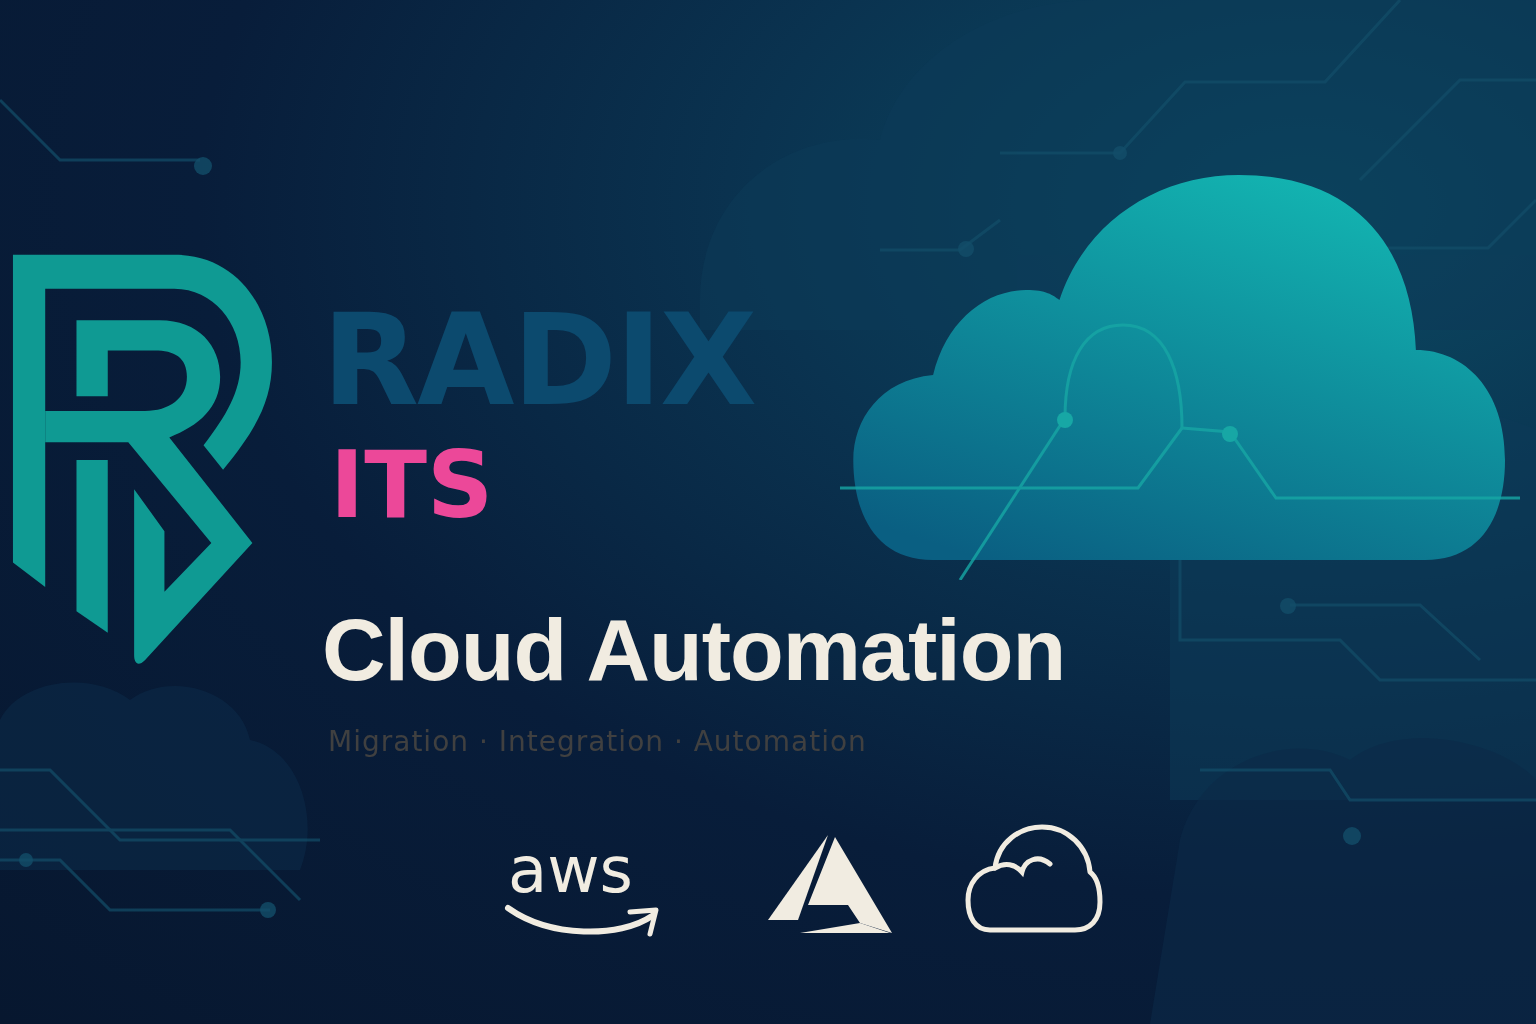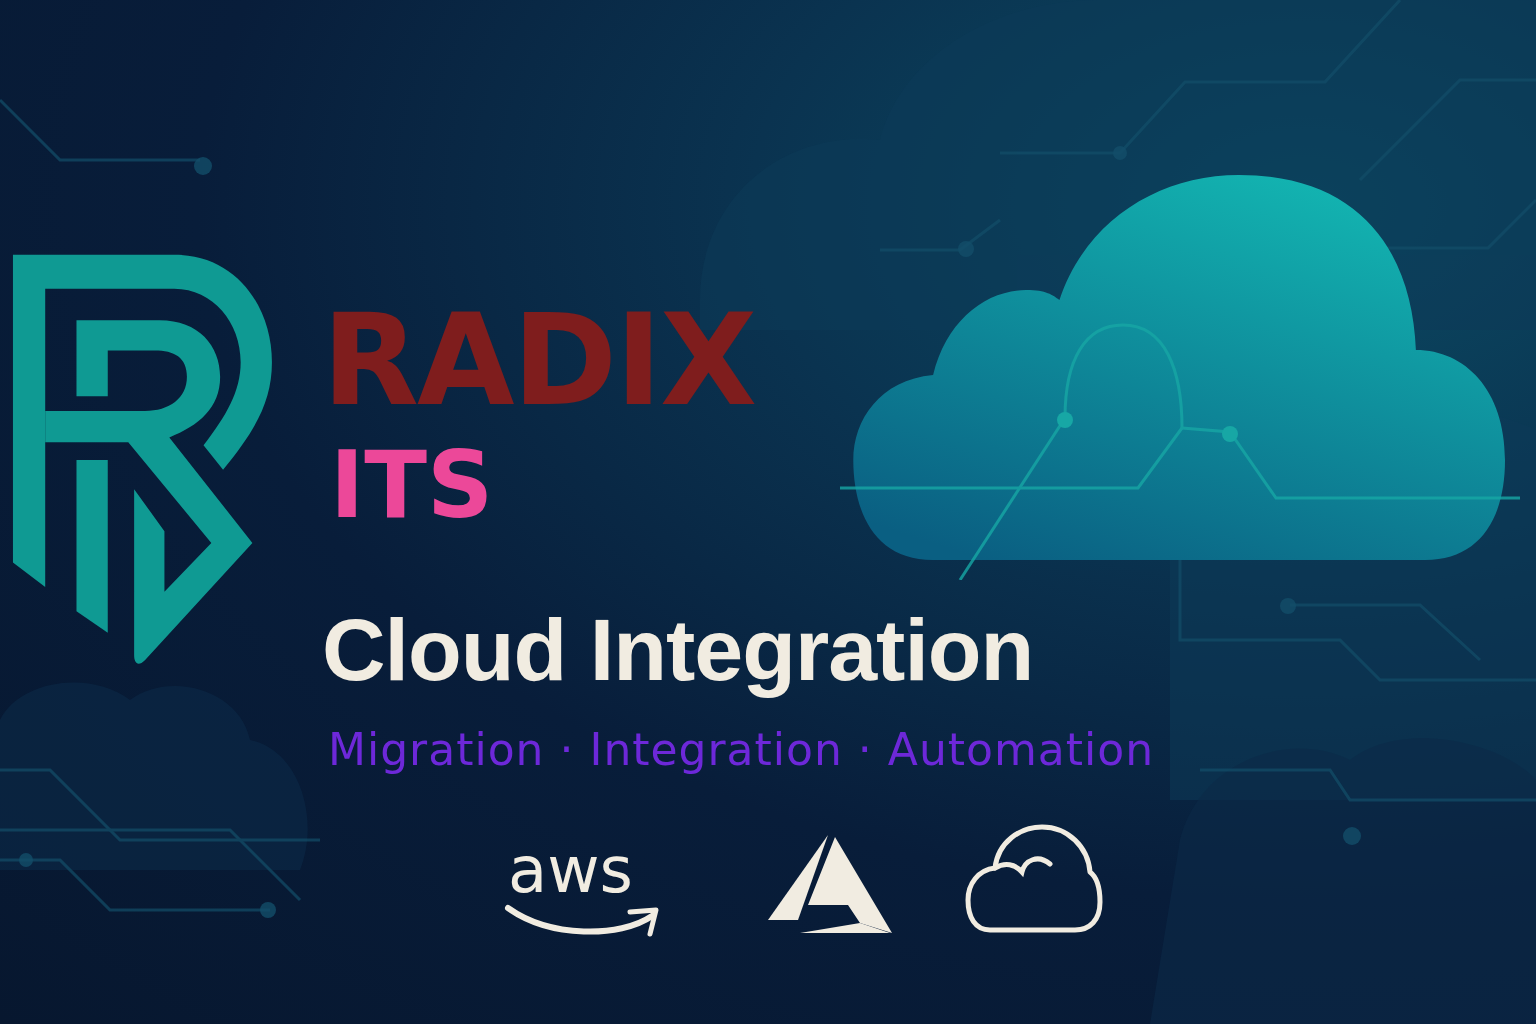--- a/index.html
+++ b/index.html
@@ -5,33 +5,33 @@
   html, body { margin:0; padding:0; }
   body {
     width:1536px; height:1024px; overflow:hidden; position:relative;
     background: radial-gradient(ellipse at 85% 20%, #0b4a63 0%, #0a3350 30%, #081d3a 60%, #07172f 100%);
     font-family: "DejaVu Sans", sans-serif;
   }
   .bg-layer { position:absolute; left:0; top:0; width:1536px; height:1024px; }
   .logo { position:absolute; left:0; top:240px; width:280px; height:430px; }
   .title-radix {
     position:absolute; left:322px; top:298px; font-family:"DejaVu Sans", sans-serif;
-    font-weight:bold; font-size:126px; letter-spacing:-2px; line-height:1; color:#7f1d1d;
+    font-weight:bold; font-size:126px; letter-spacing:-2px; line-height:1; color:#0c4a6e;
   }
   .title-its {
     position:absolute; left:330px; top:440px; font-family:"DejaVu Sans", sans-serif;
     font-weight:bold; font-size:92px; line-height:1; color:#ec4899;
   }
   .headline {
     position:absolute; left:322px; top:606px; font-family:"Liberation Sans", sans-serif;
     font-weight:bold; font-size:88px; letter-spacing:-1px; line-height:1; color:#f1ece1;
   }
   .tagline {
     position:absolute; left:328px; top:728px; font-family:"DejaVu Sans", sans-serif;
-    font-size:44px; line-height:1; color:#6d28d9; letter-spacing:1px; white-space:nowrap;
+    font-size:28px; line-height:1; color:#404040; letter-spacing:1px; white-space:nowrap;
   }
   .provider { position:absolute; }
   .aws-icon { left:500px; top:830px; width:170px; height:110px; }
   .azure-icon { left:760px; top:825px; width:140px; height:110px; }
   .cloud-icon { left:960px; top:822px; width:145px; height:115px; }
   .hero-cloud { position:absolute; left:840px; top:160px; width:680px; height:420px; }
 </style>
 </head>
 <body>
 
@@ -72,21 +72,21 @@
   <g fill="#0f9a93">
     <path d="M10 15 L175 15 C240 15 275 70 275 125 C275 165 258 195 225 235 L205 210 C228 180 243 155 243 125 C243 85 215 50 175 50 L43 50 L43 355 L10 330 Z"></path>
     <path d="M75 82 L160 82 C200 82 222 108 222 140 C222 172 200 190 170 202 L255 310 L145 430 C138 437 134 433 134 425 L134 255 L165 298 L165 360 L213 310 L128 207 L43 207 L43 175 L145 175 C170 175 188 162 188 140 C188 120 175 113 155 113 L107 113 L107 160 L75 160 Z"></path>
     <path d="M75 225 L107 225 L107 402 L75 380 Z"></path>
   </g>
 </svg>
 
 <div class="title-radix">RADIX</div>
 <div class="title-its">ITS</div>
 
-<div class="headline">Cloud Integration</div>
+<div class="headline">Cloud Automation</div>
 <div class="tagline">Migration · Integration · Automation</div>
 
 <svg class="hero-cloud" viewBox="0 0 680 420">
   <defs>
     <linearGradient id="cg" x1="0.2" y1="1" x2="0.75" y2="0">
       <stop offset="0" stop-color="#0a5f82"></stop>
       <stop offset="1" stop-color="#13b6b2"></stop>
     </linearGradient>
   </defs>
   <path d="M70 400 C25 400 10 350 10 300 C10 260 30 220 70 215 C80 160 110 130 140 130 C155 130 160 135 165 140 C185 60 240 15 300 15 C390 15 430 90 433 190 C470 190 500 230 500 300 C500 360 480 400 440 400 Z" transform="translate(0,0) scale(1.33,1)" fill="url(#cg)"></path>

